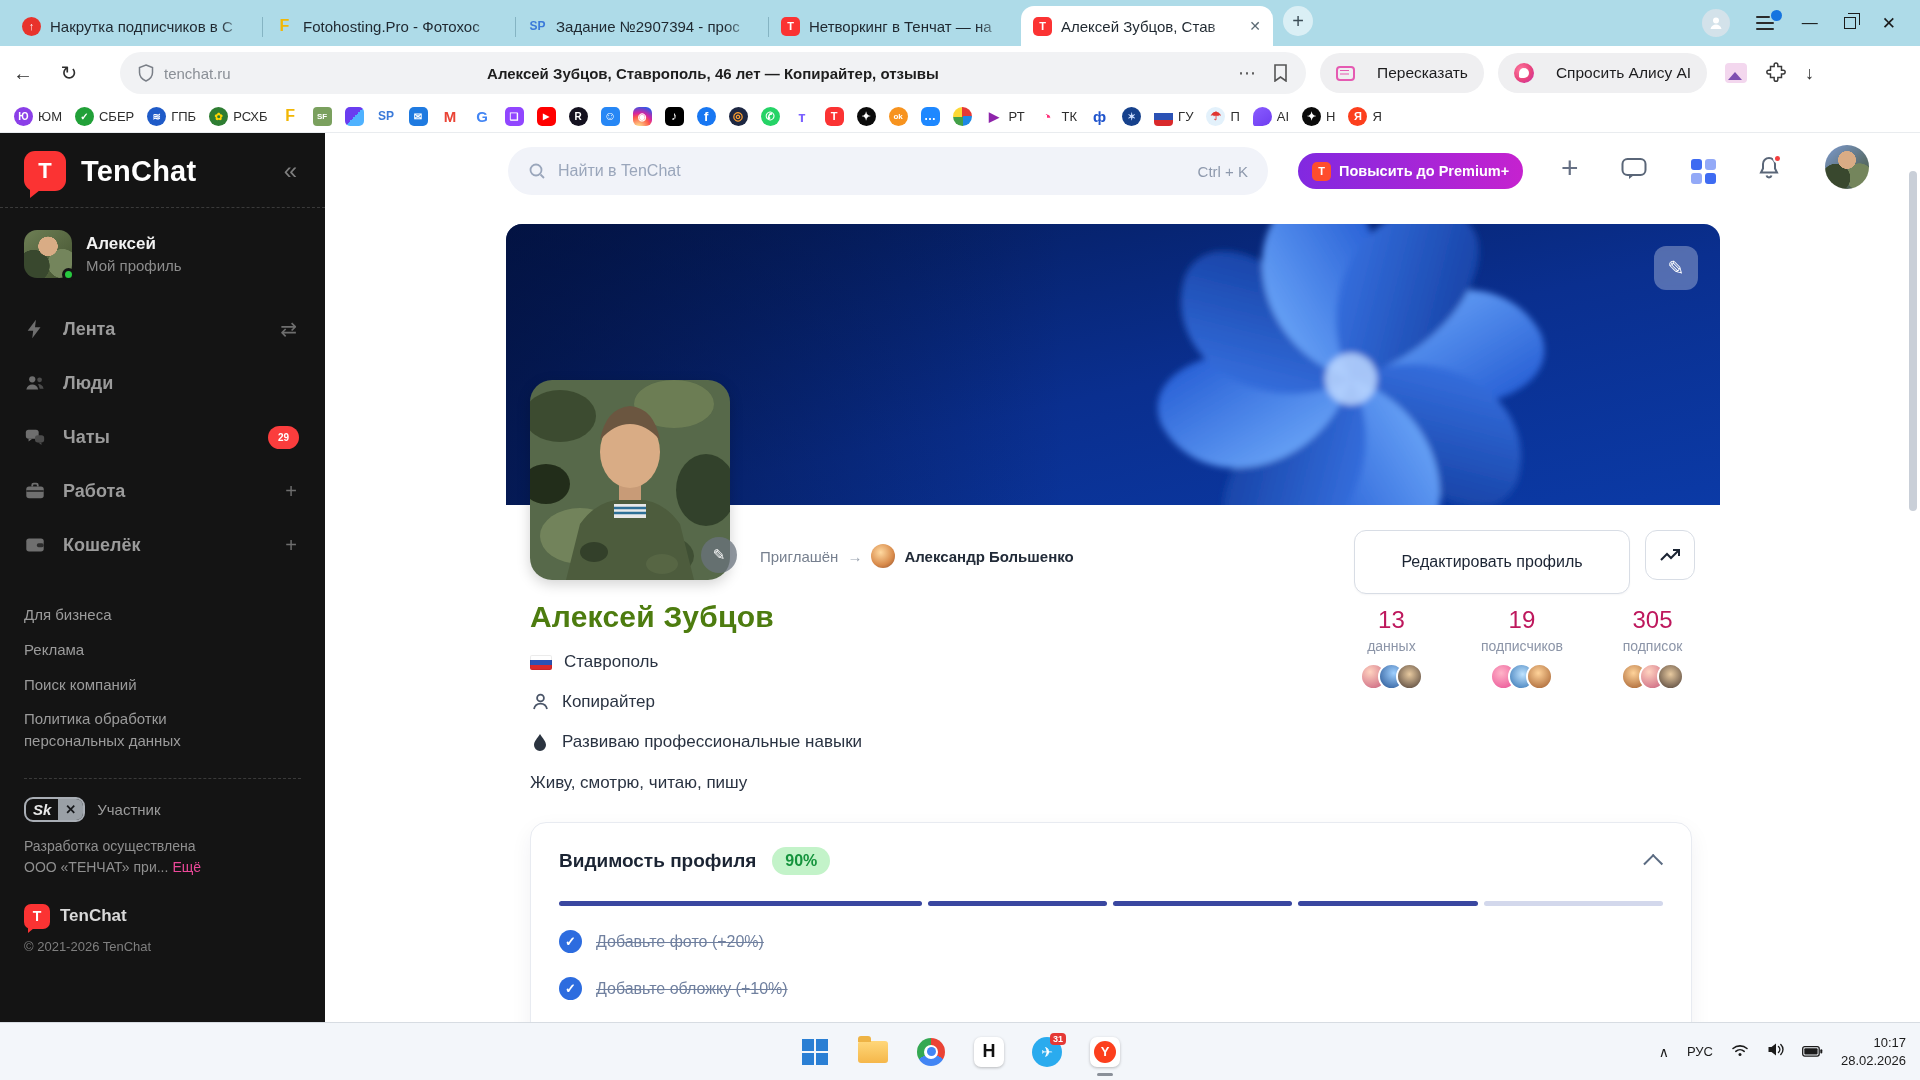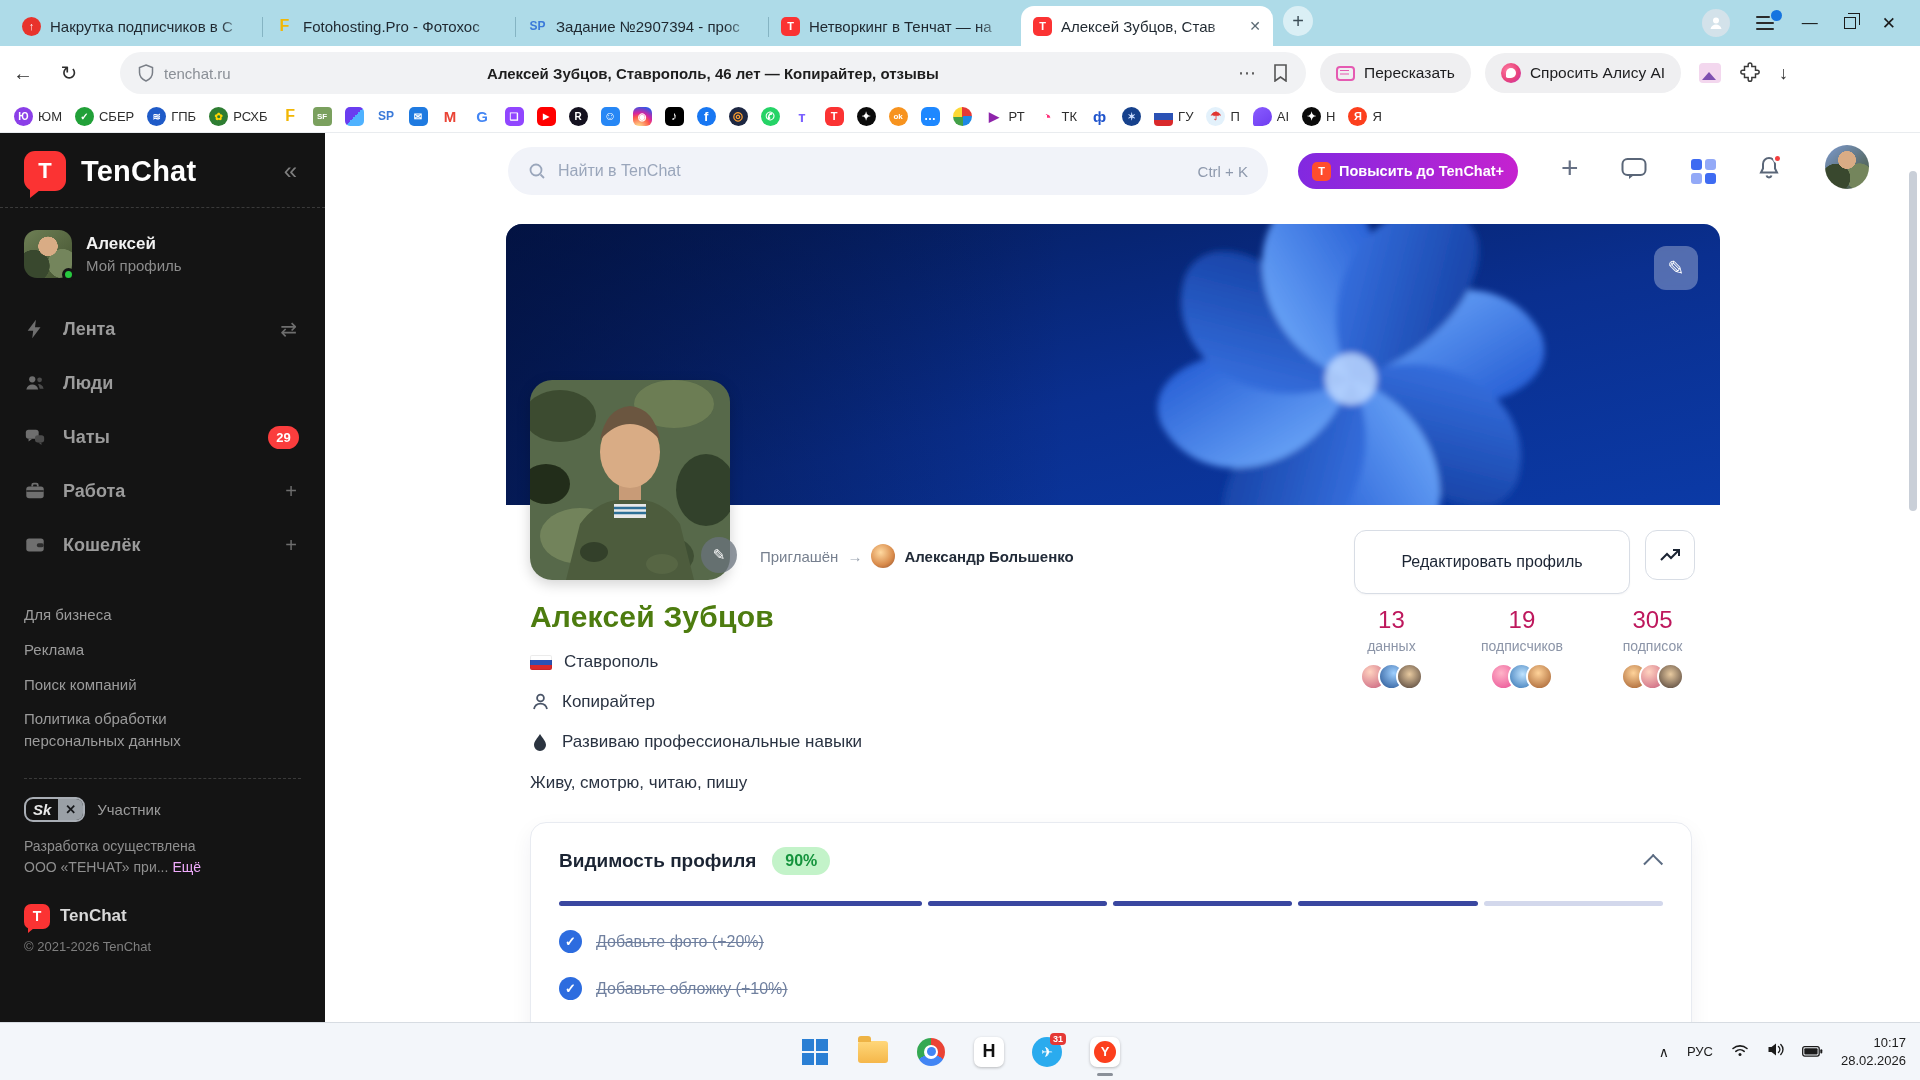--- a/index.html
+++ b/index.html
@@ -35,21 +35,21 @@
 
   
   .addrrow{position:absolute;left:0;top:46px;width:1920px;height:54px;background:#fff;display:flex;align-items:center}
   .navbtn{font-size:20px;color:#2f2f2f;width:46px;text-align:center;cursor:pointer}
   .addr{position:relative;margin-left:28px;width:1186px;height:42px;background:#f1f2f4;border-radius:21px;display:flex;align-items:center;padding:0 18px;cursor:text}
   .shield{flex:0 0 auto;margin-right:10px}
   .url{font-size:15px;color:#8a8f96}
   .ptitle{position:absolute;left:0;right:0;text-align:center;font-size:15px;font-weight:700;color:#1e1e1e;pointer-events:none}
   .addr-right{margin-left:auto;display:flex;align-items:center;gap:16px;color:#555}
   .more3{font-size:18px;letter-spacing:1px;cursor:pointer}
-  .actbtn{height:40px;border-radius:20px;background:#efeff1;display:flex;align-items:center;gap:9px;padding:0 16px;font-size:15.5px;color:#1d1d1f;margin-left:14px;cursor:pointer;white-space:nowrap}
+  .actbtn{height:40px;border-radius:20px;background:#efeff1;display:flex;align-items:center;gap:22px;padding:0 16px;font-size:15.5px;color:#1d1d1f;margin-left:14px;cursor:pointer;white-space:nowrap}
   .ret-ico{width:19px;height:15px;border:2px solid #e55ab2;border-radius:4px;position:relative}
   .ret-ico::before{content:"";position:absolute;left:2px;top:2px;width:9px;height:1.8px;background:#e55ab2;box-shadow:0 3.5px 0 #e55ab2}
   .alice-ico{width:20px;height:20px;border-radius:50%;background:radial-gradient(circle at 35% 35%,#ff7aa0,#e8447c 55%,#c22bb7);position:relative}
   .alice-ico::before{content:"";position:absolute;inset:5px;background:#fff;border-radius:50% 50% 50% 18%}
   .toolico{margin-left:18px;cursor:pointer;display:flex;align-items:center}
   .imgico{width:22px;height:20px;border-radius:4px;background:#f3d7ee;position:relative;overflow:hidden}
   .imgico::before{content:"";position:absolute;left:3px;bottom:3px;border-left:7px solid transparent;border-right:7px solid transparent;border-bottom:8px solid #7e4fb0}
   .dl{font-size:18px;color:#2f2f2f}
 
   
@@ -73,32 +73,32 @@
   .sb-div{border-top:1px dashed #3a3a3a;margin:16px -24px 0}
   .sb-user{display:flex;align-items:center;gap:14px;margin-top:22px;cursor:pointer}
   .mini-ava{width:48px;height:48px;border-radius:13px;position:relative;flex:0 0 auto;background:radial-gradient(circle at 50% 34%,#d9ac85 0 24%,transparent 25%),radial-gradient(circle at 20% 75%,#39482e 0 30%,transparent 31%),radial-gradient(circle at 80% 70%,#74855c 0 28%,transparent 29%),linear-gradient(140deg,#6e7f55,#42512f)}
   .odot{position:absolute;right:-3px;bottom:-3px;width:13px;height:13px;border-radius:50%;background:#27c93f;border:3px solid #141414}
   .sb-user .nm{color:#f2f2f2;font-weight:700;font-size:17px}
   .sb-user .sub{color:#8c8c8c;font-size:15px;margin-top:3px}
   .nav{margin-top:34px;display:flex;flex-direction:column;gap:20px}
   .nitem{display:flex;align-items:center;gap:17px;height:34px;cursor:pointer;position:relative}
   .nitem svg{flex:0 0 auto}
   .nitem .lbl{font-size:18px;font-weight:600;color:#9b9b9b}
-  .nbadge{position:absolute;right:2px;background:#fb3d3d;color:#fff;font-size:13px;font-weight:700;border-radius:12px;min-width:31px;height:23px;display:flex;align-items:center;justify-content:center;padding:0 7px}
+  .nbadge{position:absolute;right:2px;background:#fb3d3d;color:#fff;font-size:10px;font-weight:700;border-radius:12px;min-width:31px;height:23px;display:flex;align-items:center;justify-content:center;padding:0 7px}
   .nright{position:absolute;right:4px;color:#6e6e6e;font-size:20px}
   .sb-links{margin-top:42px;display:flex;flex-direction:column;gap:13px}
   .sb-links span{font-size:15px;color:#9b9b9b;cursor:pointer;width:210px;line-height:1.45}
   .sb-div2{border-top:1px dashed #3a3a3a;margin:26px 0 0}
   .skrow{display:flex;align-items:center;gap:12px;margin-top:18px}
   .skb{display:flex;align-items:stretch;border:2px solid #a9aeb5;border-radius:9px;overflow:hidden}
   .skb .a{color:#e9e9e9;font-weight:700;font-size:15px;padding:2px 7px;font-style:italic}
   .skb .b{background:#9aa0a6;color:#16181b;font-weight:700;font-size:13px;padding:2px 7px;display:flex;align-items:center}
   .skrow .lbl{font-size:15px;color:#9b9b9b}
   .devtxt{margin-top:14px;font-size:14px;color:#8f8f8f;line-height:1.5}
-  .devtxt .more{color:#f0abfc;cursor:pointer;margin-left:4px}
+  .devtxt .more{color:#ec4899;cursor:pointer;margin-left:4px}
   .sb-foot{display:flex;align-items:center;gap:10px;margin-top:26px}
   .sb-foot .fb{color:#d9d9d9;font-weight:700;font-size:17px}
   .copyr{font-size:13px;color:#7f7f7f;margin-top:10px}
   .player{display:flex;align-items:center;gap:12px;margin-top:24px;opacity:.9}
   .pc{width:30px;height:30px;border-radius:50%;background:#2e2e2e}
   .ppill{margin-left:auto;background:#2f2f2f;color:#cfcfcf;font-size:12px;border-radius:12px;padding:4px 12px}
 
   
   .mn{position:absolute;left:325px;top:0;right:0;height:889px;background:#fff}
   .search{position:absolute;left:183px;top:14px;width:760px;height:48px;background:#f1f3f9;border-radius:24px;display:flex;align-items:center;padding:0 20px;gap:12px}
@@ -507,21 +507,21 @@
       <div class="search">
         <svg width="18" height="18" viewBox="0 0 18 18">
             <circle cx="8" cy="8" r="5.5" fill="none" stroke="#9aa6bb" stroke-width="1.8"></circle>
             <path d="M12.5 12.5 16 16" stroke="#9aa6bb" stroke-width="1.8"></path>
           </svg>
         <input readonly="" placeholder="Найти в TenChat" style="">
         <span class="kbd">Ctrl + K</span>
       </div>
       <div class="prem">
         <span class="prem-ico">T</span>
-        <span>Повысить до TenChat+</span>
+        <span>Повысить до Premium+</span>
       </div>
       <span class="tplus">+</span>
       <span class="tchat">
         <svg width="26" height="24" viewBox="0 0 26 24">
             <rect x="1.5" y="2" width="23" height="16" rx="5" fill="none" stroke="#5a6678" stroke-width="2"></rect>
             <path d="M8 18v4l5-4z" fill="#5a6678"></path>
           </svg>
       </span>
       <span class="tgrid">
           <i></i>

